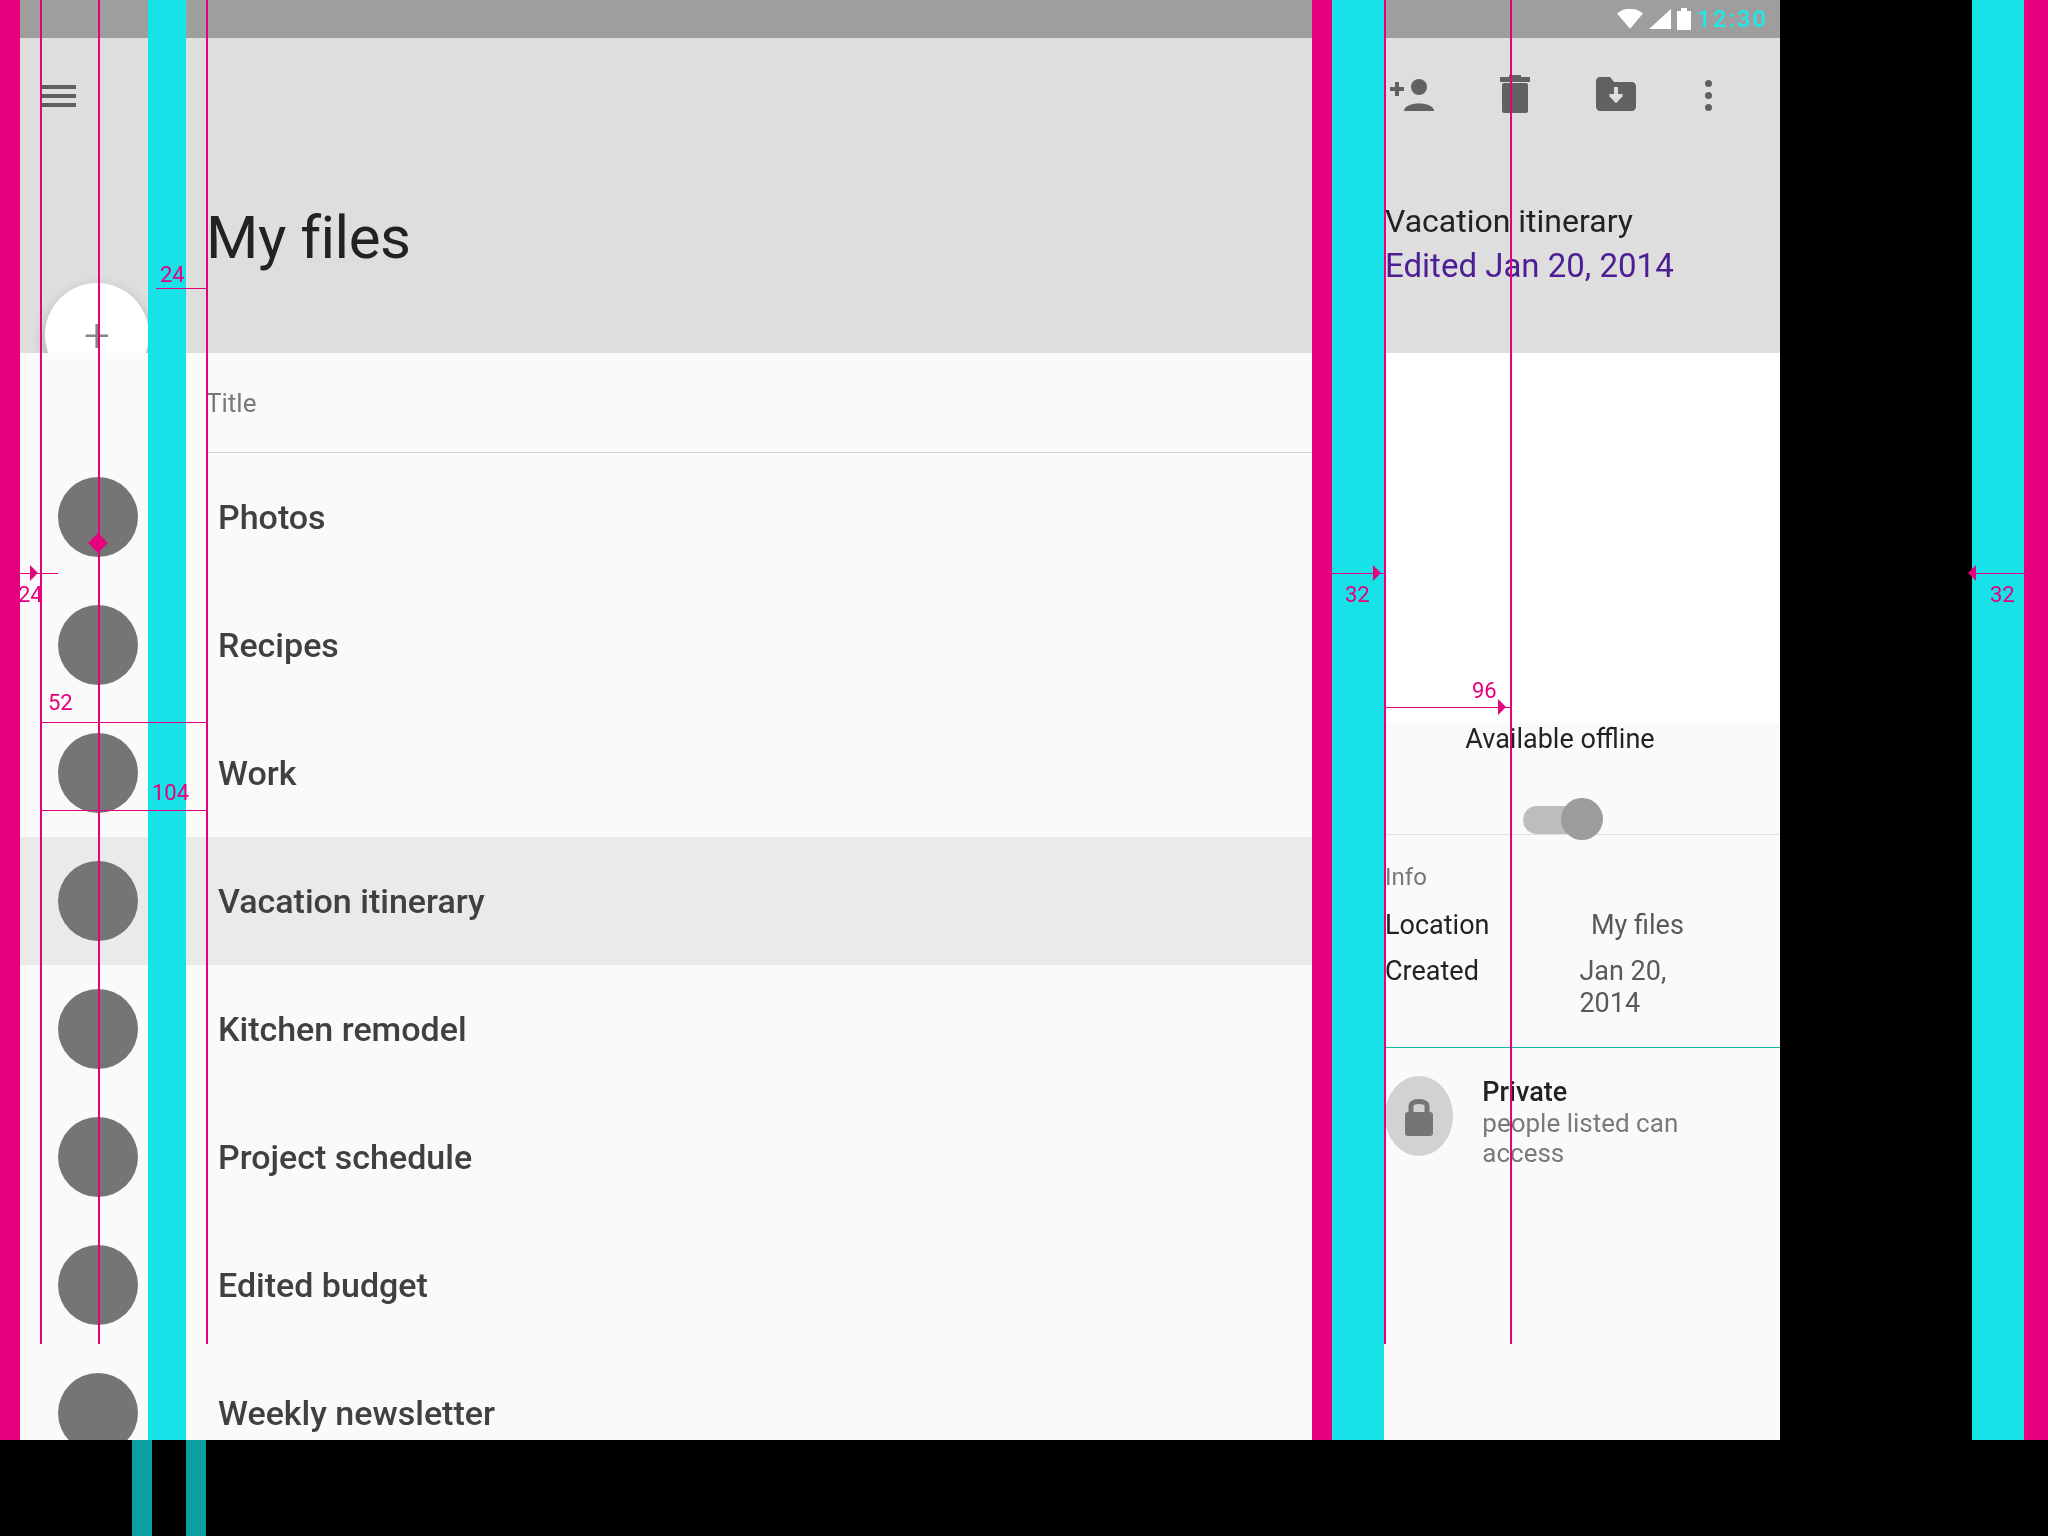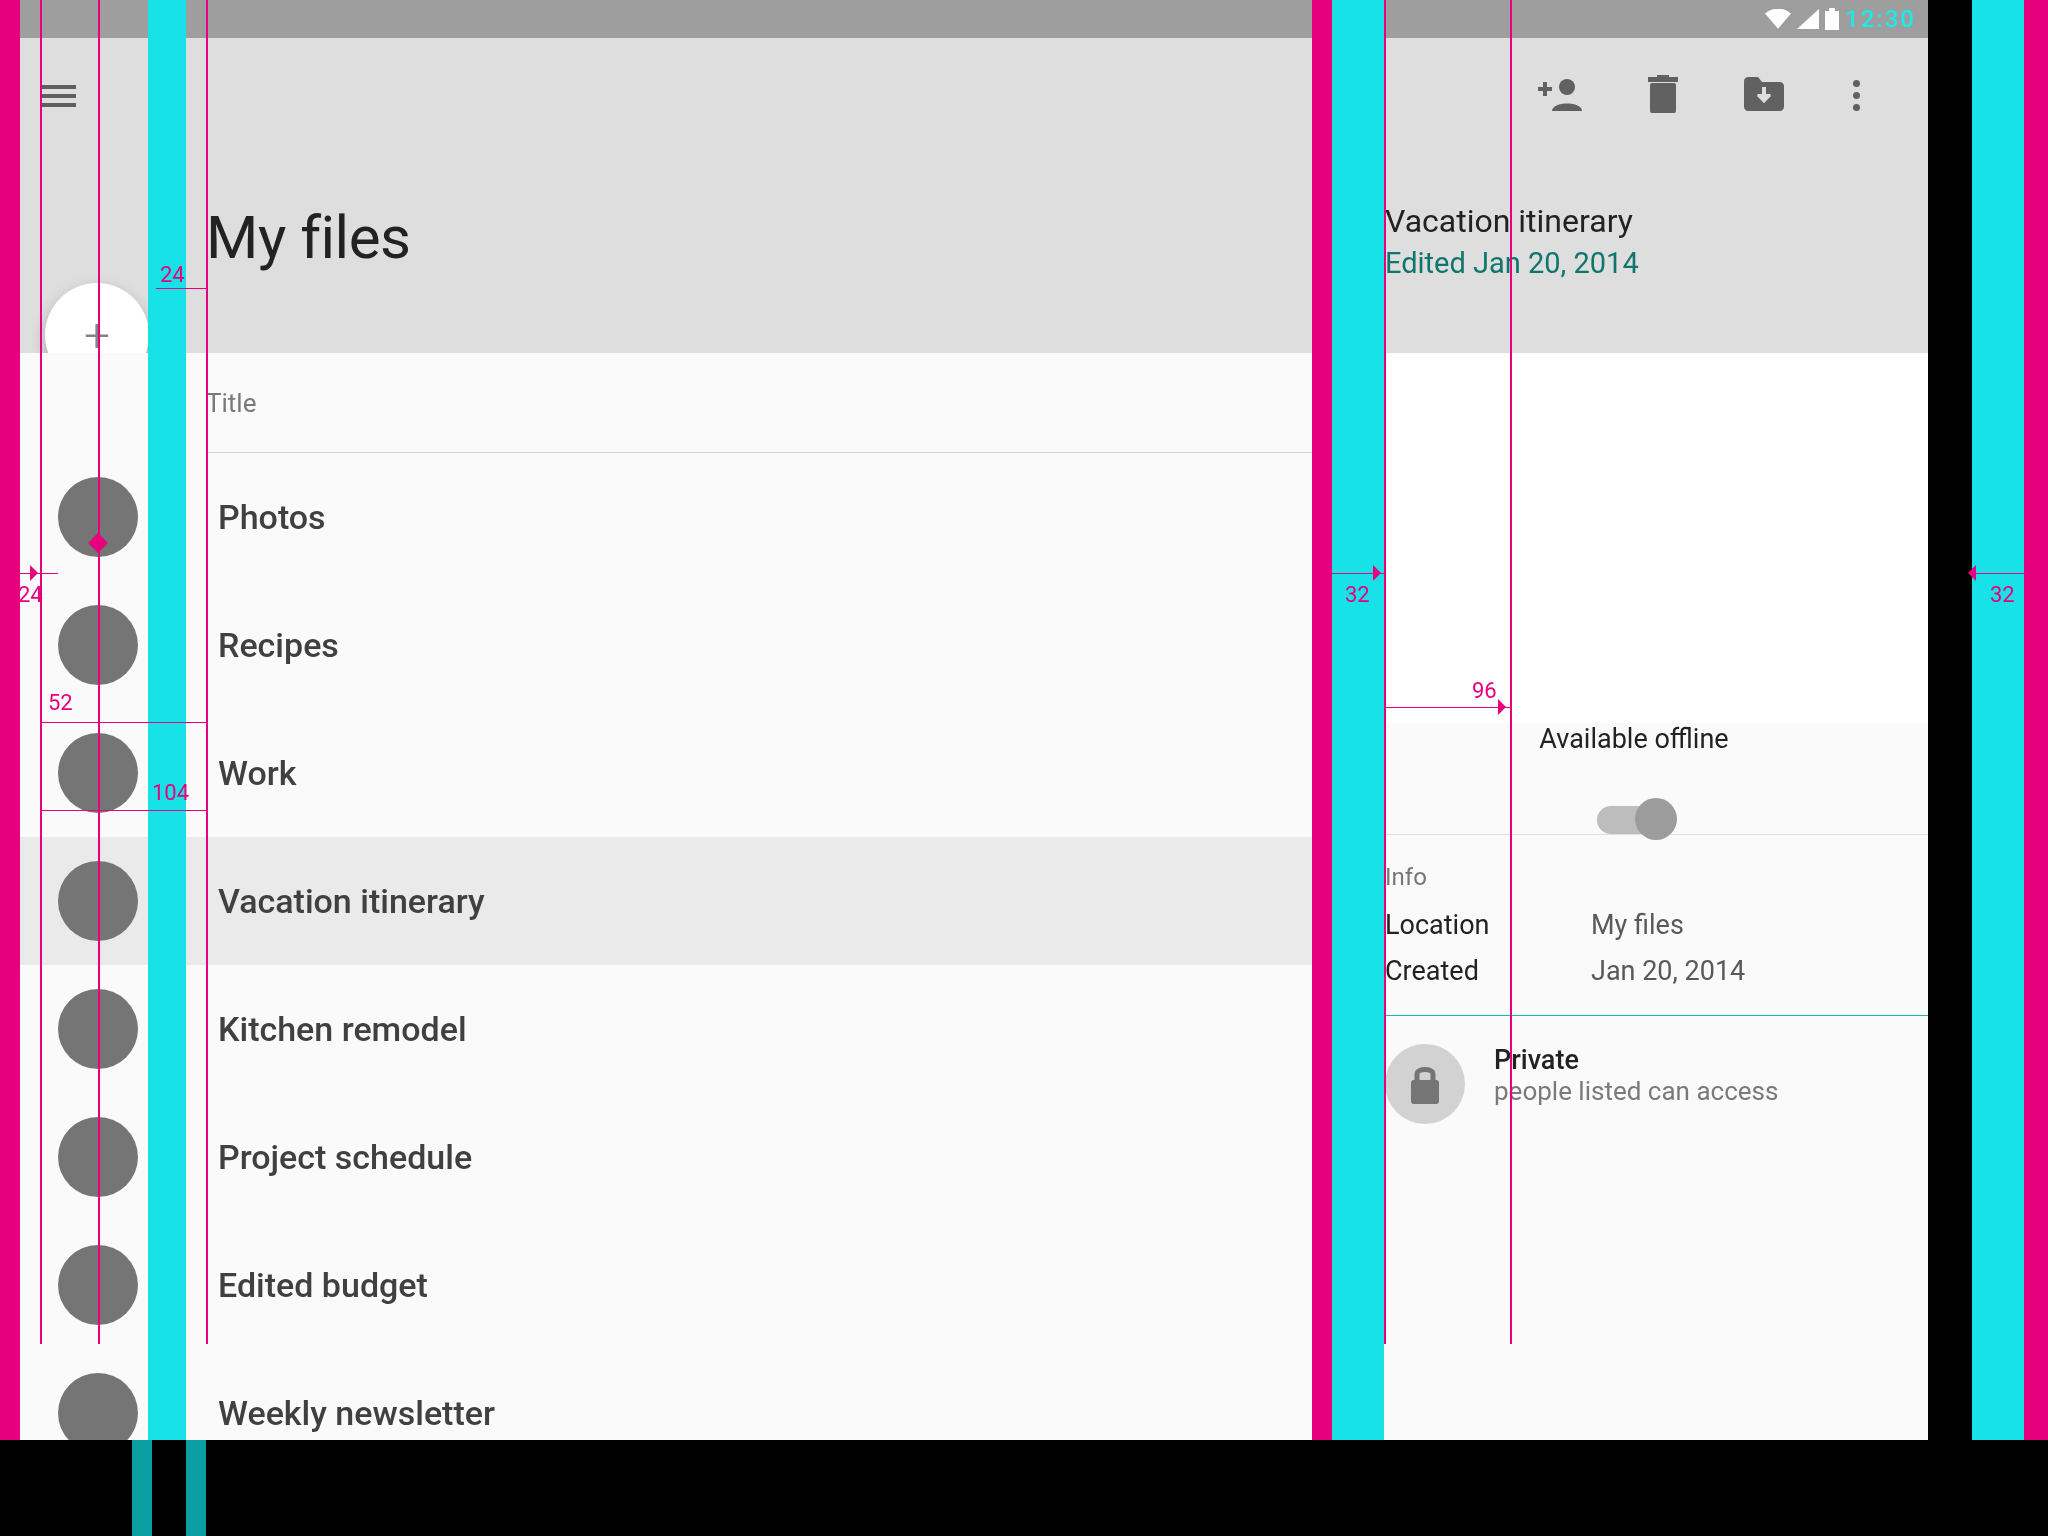--- a/index.html
+++ b/index.html
@@ -1,39 +1,39 @@
 <!DOCTYPE html>
 <html><head>
 <meta charset="utf-8">
 <style>
 * { margin: 0; padding: 0; box-sizing: border-box; }
 html, body { width: 2048px; height: 1536px; font-family: Roboto, Arial, sans-serif; overflow: hidden; }
 body { position: relative; background: #000; }
 
-.screen { position: absolute; top: 0; left: 0; width: 1928px; height: 1440px; background: #fafafa; }
+.screen { position: absolute; top: 0; left: 0; width: 1780px; height: 1440px; background: #fafafa; }
 
 
 .statusbar { position: absolute; top: 0; left: 0; right: 0; height: 38px; background: #9e9e9e; display: flex; justify-content: flex-end; align-items: center; padding-right: 12px; gap: 6px; font-size: 24px; color: #fff; font-weight: 500; }
 .statusbar .time { color: #1ce9e9; font-weight: 500; letter-spacing: 2px; }
 .status-icon { display: inline-flex; }
 
 
 .appbar { position: absolute; top: 38px; left: 0; right: 0; height: 115px; background: #dedede; display: flex; align-items: center; }
 .hamburger { position: absolute; left: 40px; top: 50%; transform: translateY(-50%); }
 .hamburger div { width: 36px; height: 4px; background: #5f5f5f; margin: 5px 0; }
 .appbar-actions { position: absolute; right: 66px; top: 50%; transform: translateY(-50%); display: flex; gap: 66px; align-items: center; }
 .appbar-icon { color: #616161; }
 .overflow-dots { display:flex; flex-direction:column; gap:5px; align-items:center; justify-content:center; width:12px;}
 .overflow-dots span{ width:7px; height:7px; background:#616161; border-radius:50%; }
 
 
 .headerzone { position: absolute; top: 153px; left: 0; right: 0; height: 200px; background: #dedede; }
 .page-title { position: absolute; left: 206px; top: 202px; font-size: 60px; font-weight: 400; color: #222; letter-spacing: -0.5px; }
 .detail-title { position: absolute; left: 1385px; top: 202px; font-size: 32px; font-weight: 400; color: #222; }
-.detail-subtitle { position: absolute; left: 1385px; top: 246px; font-size: 29px; color: #0f766e; }
+.detail-subtitle { position: absolute; left: 1385px; top: 246px; font-size: 33px; color: #4c1d95; }
 
 
 .fab { position: absolute; left: 45px; top: 283px; width: 104px; height: 104px; border-radius: 50%; background: #fff; box-shadow: 0 6px 14px rgba(0,0,0,0.25); display: flex; align-items: center; justify-content: center; font-size: 46px; color: #848484; font-weight: 300; }
 
 
 .main-list { position: absolute; top: 353px; left: 0; width: 1330px; bottom: 0; background: #fafafa; }
 .list-header { height: 100px; display: flex; align-items: center; padding-left: 206px; font-size: 26px; color: #797979; border-bottom: 1px solid #d6d6d6; margin-left: 206px; padding-left: 0; }
 .list-item { position: relative; height: 128px; display: flex; align-items: center; }
 .list-item.selected { background: #eaeaea; }
 .item-avatar { position: absolute; left: 58px; width: 80px; height: 80px; border-radius: 50%; background: #757575; }

